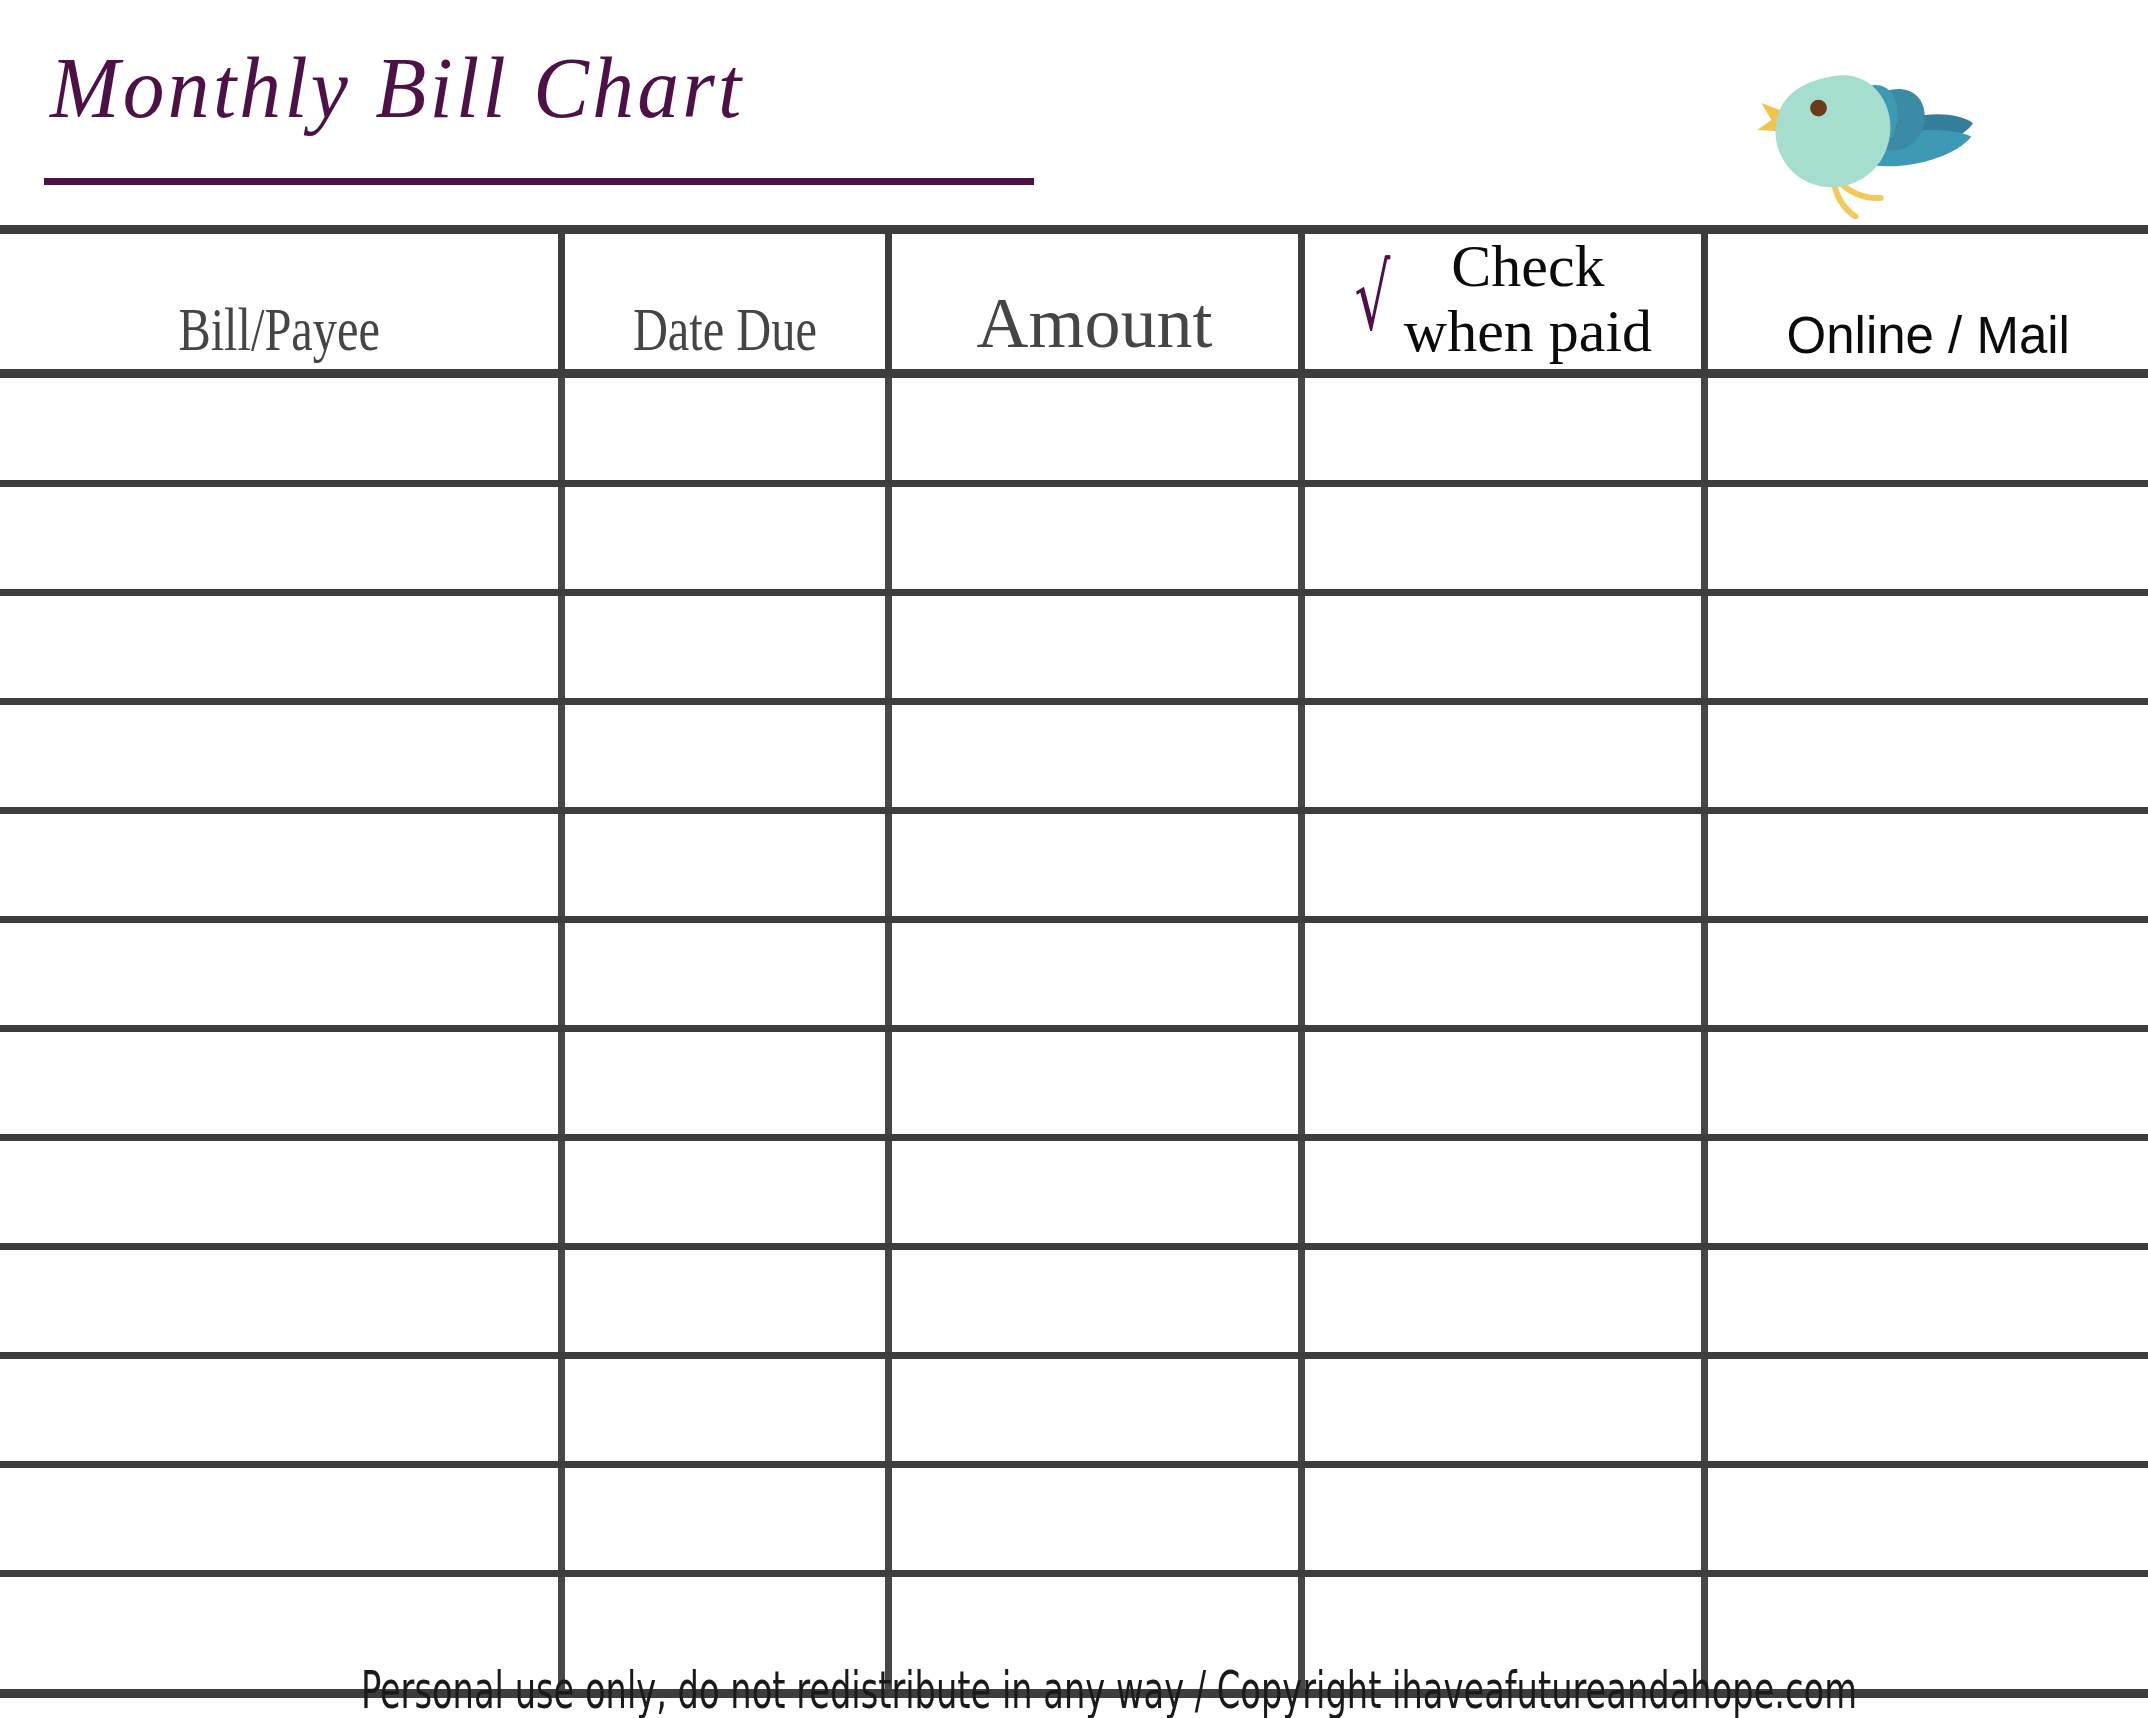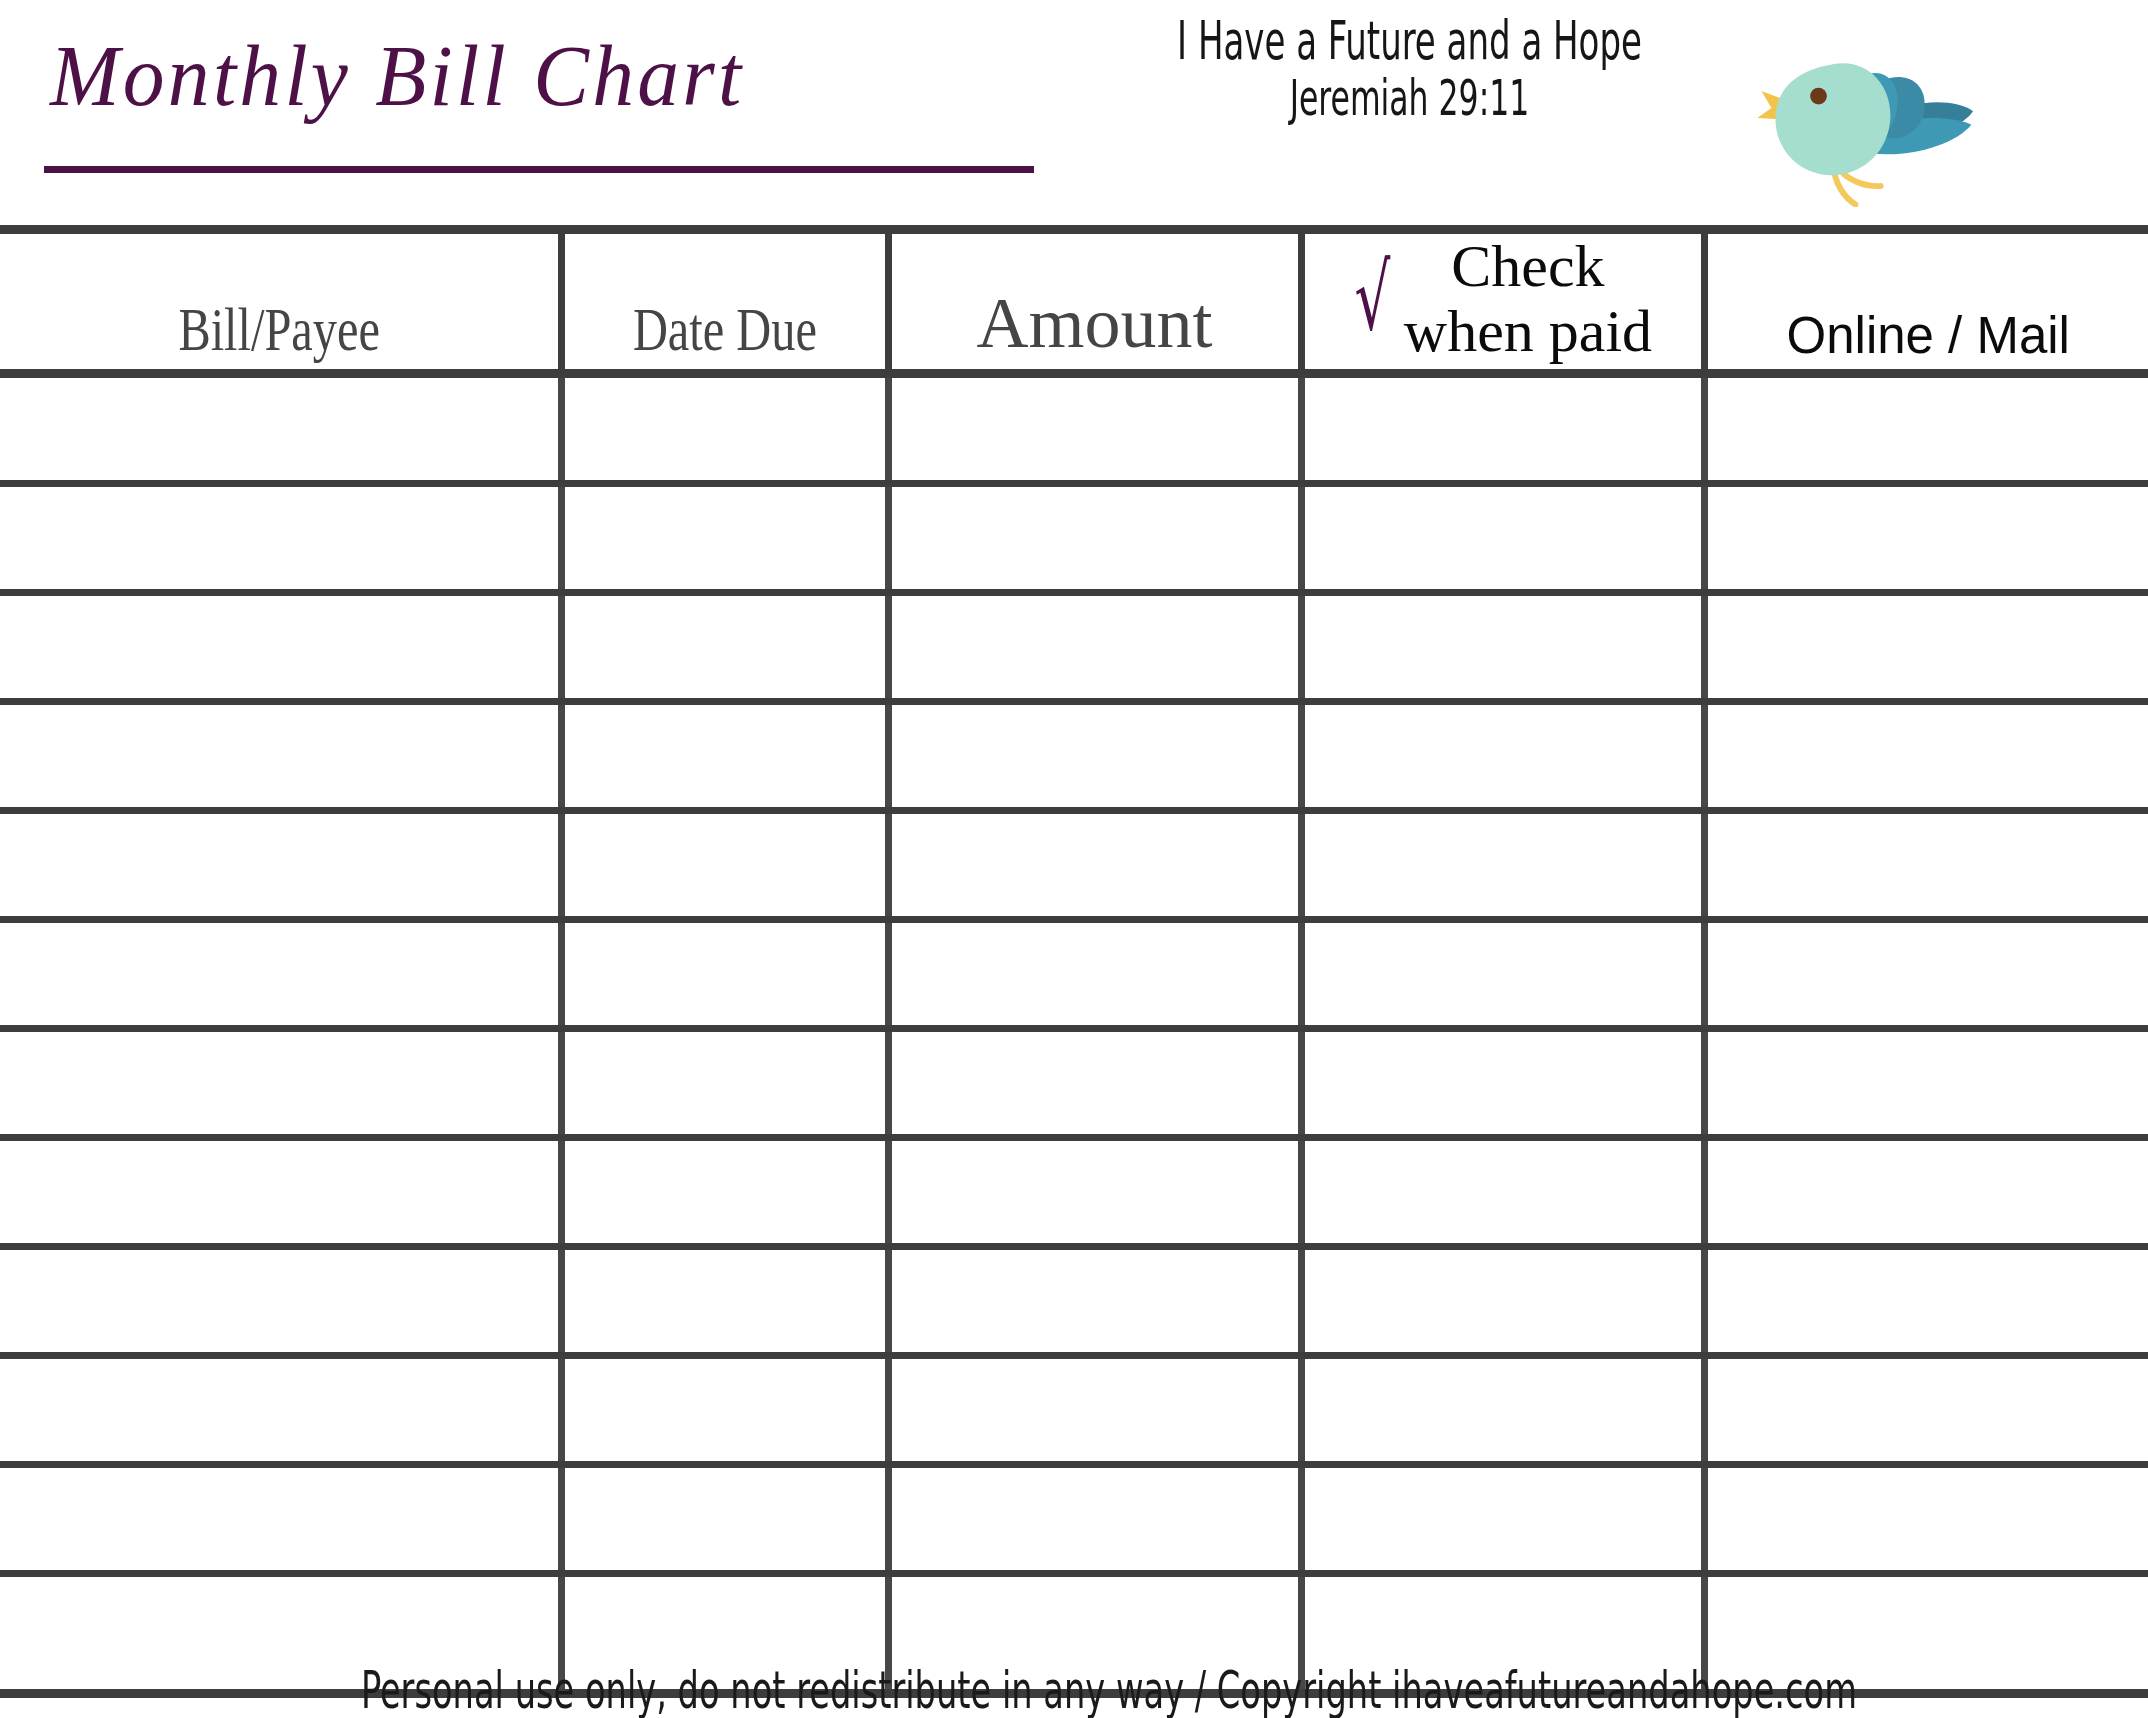--- a/index.html
+++ b/index.html
@@ -13,21 +13,21 @@
     width: 2148px;
     height: 1718px;
     background: #ffffff;
     overflow: hidden;
     font-family: "Liberation Serif", "DejaVu Serif", serif;
   }
 
   
   .header {
     position: absolute;
-    left: 0; top: 0;
+    left: 0; top: 12px;
     width: 2012px;
     height: 225px;
   }
   .page-title {
     position: absolute;
     left: 50px;
     top: 32px;
     font-family: "Liberation Serif", "DejaVu Serif", serif;
     font-style: italic;
     font-weight: 400;
@@ -202,24 +202,20 @@
 </head>
 <body>
 
 <div id="page">
 
   <div class="header">
 
     <div class="page-title">Monthly Bill Chart</div>
     <div class="title-underline"></div>
 
-    <div class="tagline-block">
-      <div class="tagline-1">I Have a Future and a Hope</div>
-      <div class="tagline-2">Jeremiah 29:11</div>
-    </div>
 
     <svg class="bird" viewBox="0 0 300 200">
 
       <path d="M95 150 C 98 172, 108 188, 122 197" stroke="#f4c95b" stroke-width="7" fill="none" stroke-linecap="round"></path>
       <path d="M100 152 C 112 168, 132 176, 152 175" stroke="#f4c95b" stroke-width="7" fill="none" stroke-linecap="round"></path>
 
       <path d="M40 73 L 10 62 L 22 82 L 5 94 L 40 96 Z" fill="#f2c44c"></path>
 
       <path d="M150 92 C 190 72, 240 70, 262 86 C 250 104, 212 118, 170 112 Z" fill="#357f9b"></path>
 

